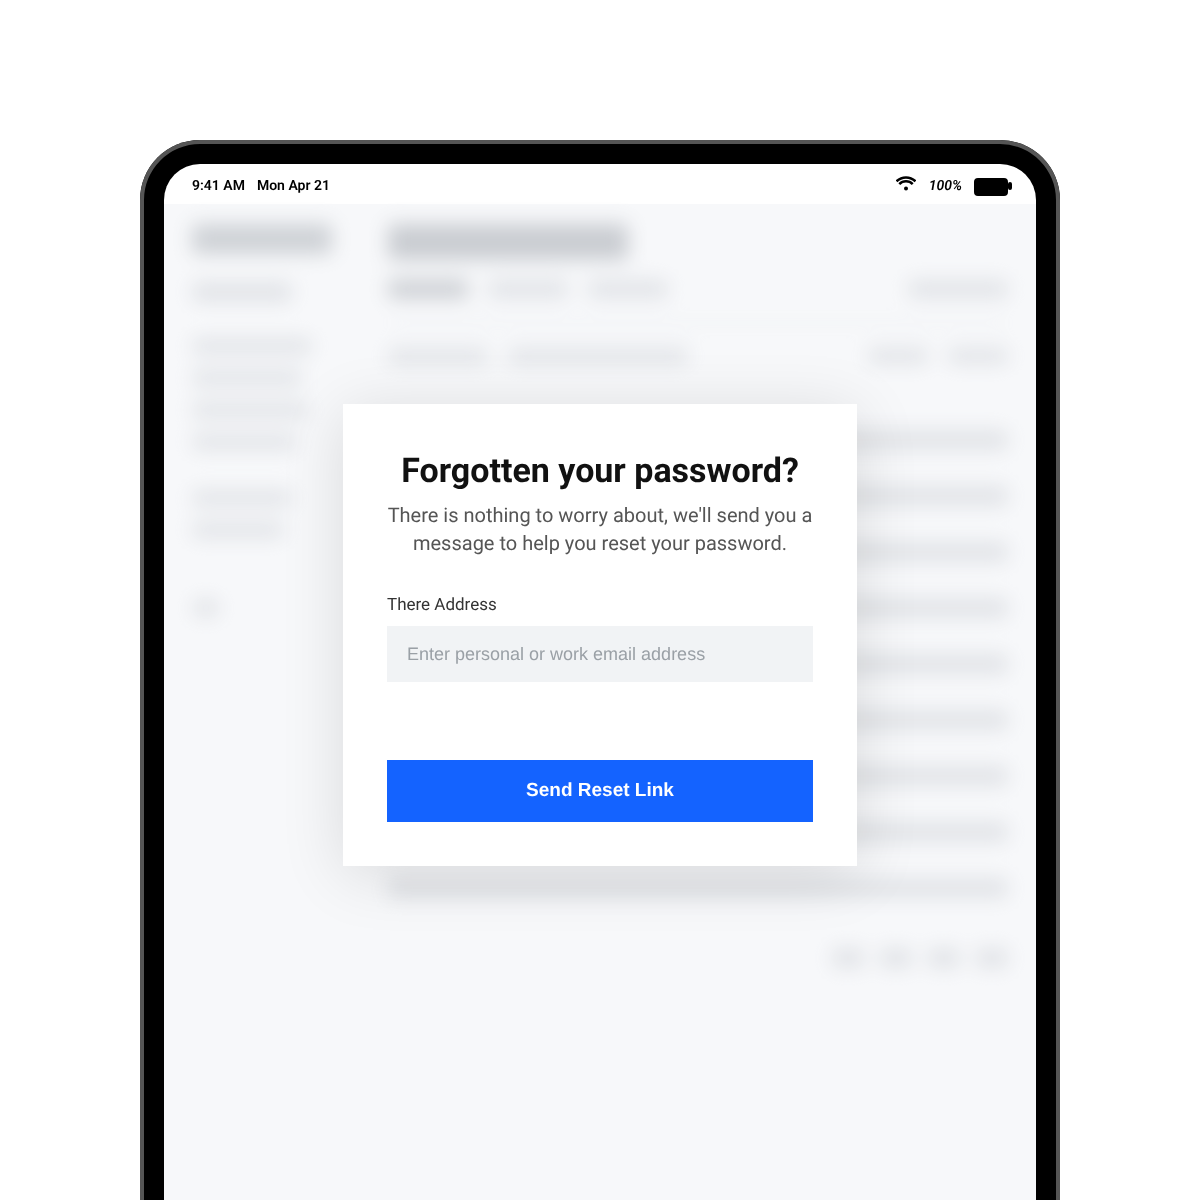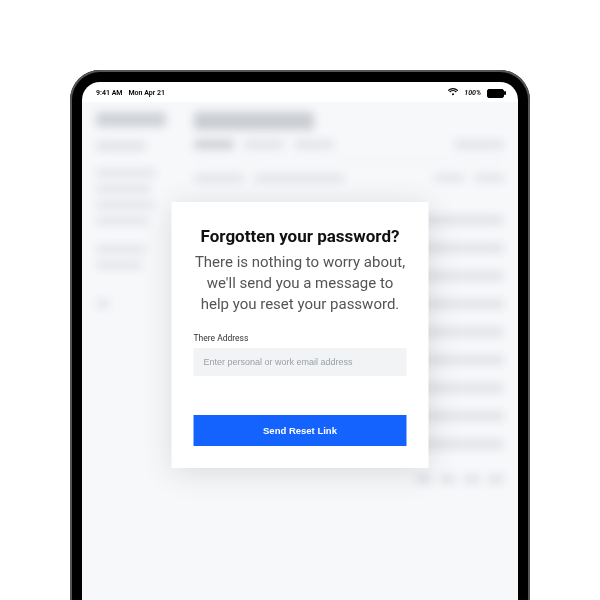--- a/index.html
+++ b/index.html
@@ -80,21 +80,21 @@
     box-sizing: border-box;
   }
   .modal-title {
     font-size: 17px;
     font-weight: 700;
     color: #111;
     text-align: center;
     margin: 0 0 6px 0;
   }
   .modal-sub {
-    font-size: 15px;
+    font-size: 10px;
     color: #555;
     text-align: center;
     line-height: 1.4;
     margin: 0 0 18px 0;
   }
   .field-label {
     font-size: 8.5px;
     color: #333;
     margin-bottom: 5px;
   }

